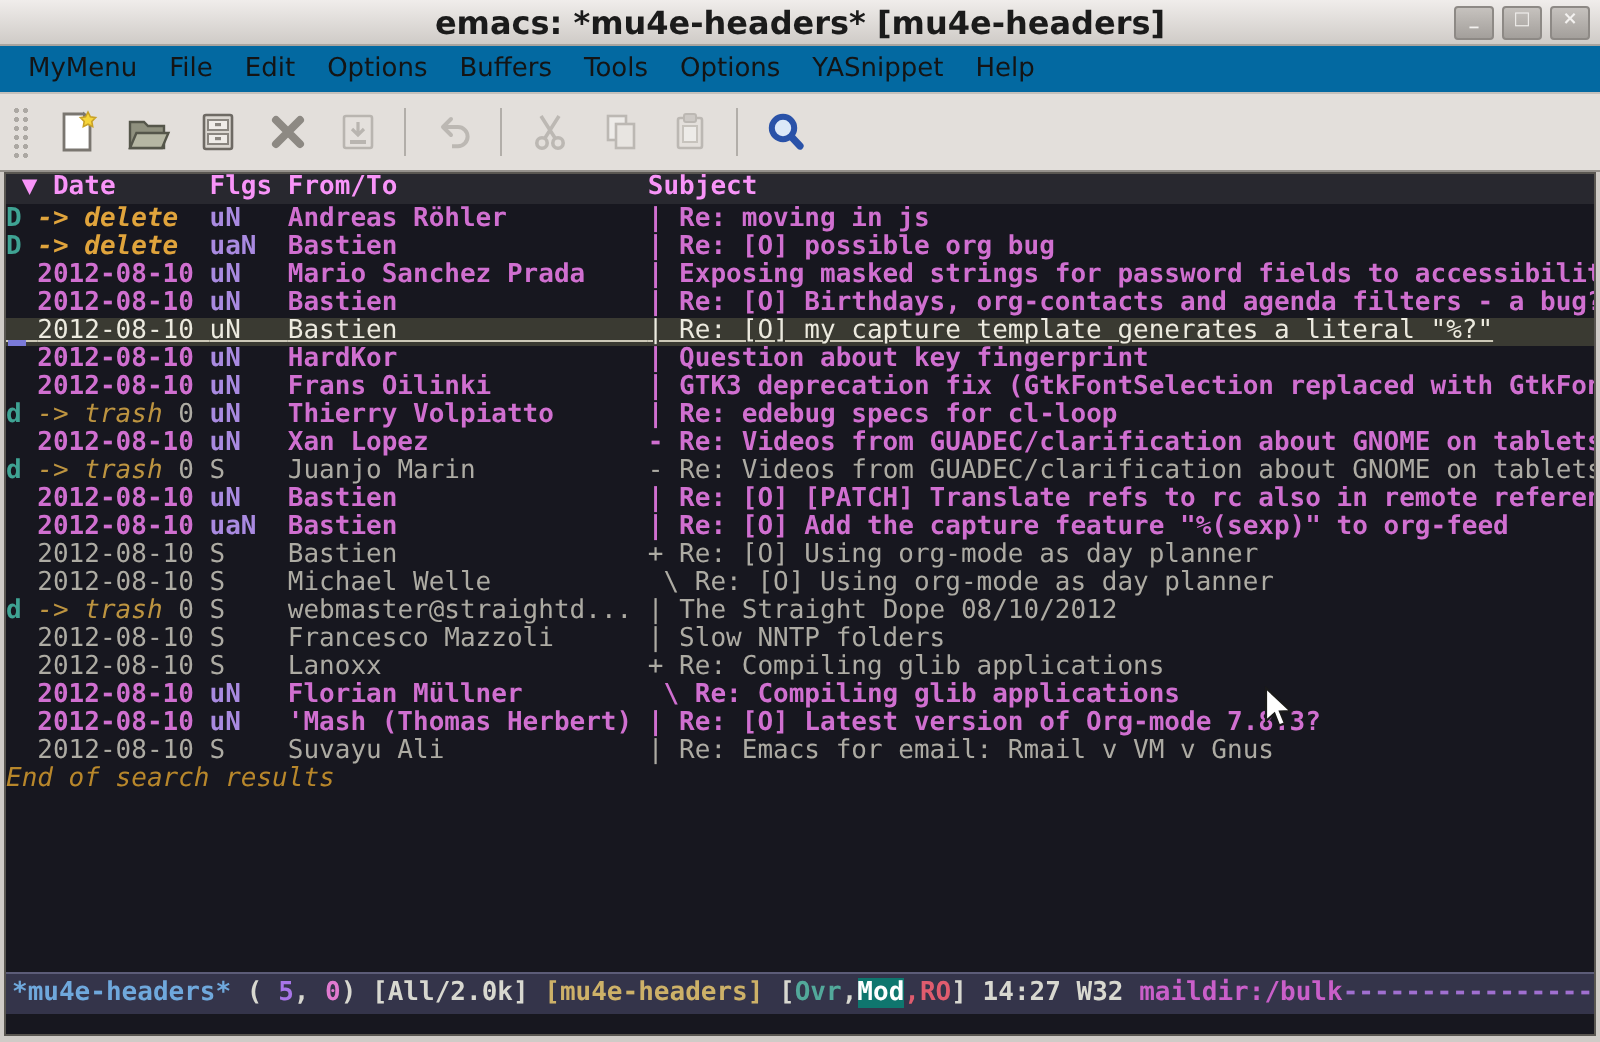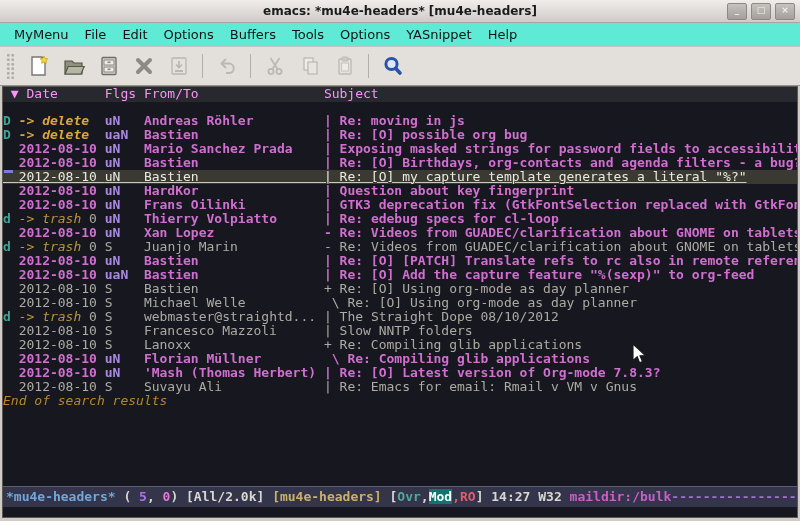--- a/index.html
+++ b/index.html
@@ -2,45 +2,45 @@
 <html><head>
 <meta charset="utf-8">
 <style>
   html,body{margin:0;padding:0;background:#888;}
   .frame{position:relative;width:800px;height:521px;box-sizing:border-box;
          display:flex;flex-direction:column;background:#cfcbc7;
          font-family:"DejaVu Sans",sans-serif;}
   
   .titlebar{height:22px;flex:0 0 22px;background:linear-gradient(#f0edeb,#cfcbc7);
             border-bottom:1px solid #a8a49f;display:flex;align-items:center;justify-content:center;position:relative;}
-  .title{font-weight:bold;font-size:12px;color:#1b1b1b;}
+  .title{font-weight:bold;font-size:16px;color:#1b1b1b;}
   .winbtns{position:absolute;right:5px;top:3px;display:flex;gap:4px;}
   .winbtn{width:18px;height:15px;background:linear-gradient(#c6c2be,#a39f9b);
           border:1px solid #8d8985;border-radius:2px;color:#f3f1ef;
           font:bold 9px/13px "DejaVu Sans",sans-serif;text-align:center;cursor:default;}
   
-  .menubar{height:23px;flex:0 0 23px;background:#5eead4;border-bottom:1px solid #c4c0bb;
+  .menubar{height:23px;flex:0 0 23px;background:#0369a1;border-bottom:1px solid #c4c0bb;
            display:flex;align-items:center;padding-left:6px;}
   .menu-item{font-size:13px;color:#141414;padding:2px 8px;}
   
   .toolbar{height:38px;flex:0 0 38px;background:#e3dfdb;border-bottom:1px solid #96928d;
            display:flex;align-items:center;padding:0 4px;}
   .handle{width:9px;height:26px;margin:0 6px 0 2px;
           background-image:radial-gradient(circle,#aca8a3 1.2px,transparent 1.4px);
           background-size:4.5px 4.5px;}
   .tbtn{width:35px;height:31px;display:flex;align-items:center;justify-content:center;border-radius:3px;}
   .tsep{width:1px;height:24px;background:#b2aea9;margin:0 6px;}
   .dim{opacity:.38;}
   
   .contentwrap{flex:1;padding:0 2px 3px 2px;background:#cfcbc7;min-height:0;}
   .content{height:100%;box-sizing:border-box;background:#17171f;border:1px solid #5a5752;
            display:flex;flex-direction:column;
            font-family:"DejaVu Sans Mono",monospace;font-size:13px;line-height:14px;}
-  .header-line{flex:0 0 15px;background:#28282f;color:#f894f8;font-weight:normal;white-space:pre;overflow:hidden;}
-  .rows{flex:1;position:relative;overflow:hidden;padding-top:12px;}
+  .header-line{flex:0 0 15px;background:#28282f;color:#f894f8;font-weight:bold;white-space:pre;overflow:hidden;}
+  .rows{flex:1;position:relative;overflow:hidden;padding-top:1px;}
   .row{height:14px;white-space:pre;overflow:hidden;}
   .row span{white-space:pre;}
   
   .mk{color:#3fa393;font-weight:bold;}
   .del{color:#e0a43c;font-weight:bold;font-style:italic;}
   .tr{color:#bd9440;font-style:italic;}
   .u{color:#d06fd0;font-weight:bold;}
   .fl{color:#a98ae0;font-weight:bold;}
   .r{color:#adaba3;}
   .hlrow{background:#3a3a32;}

